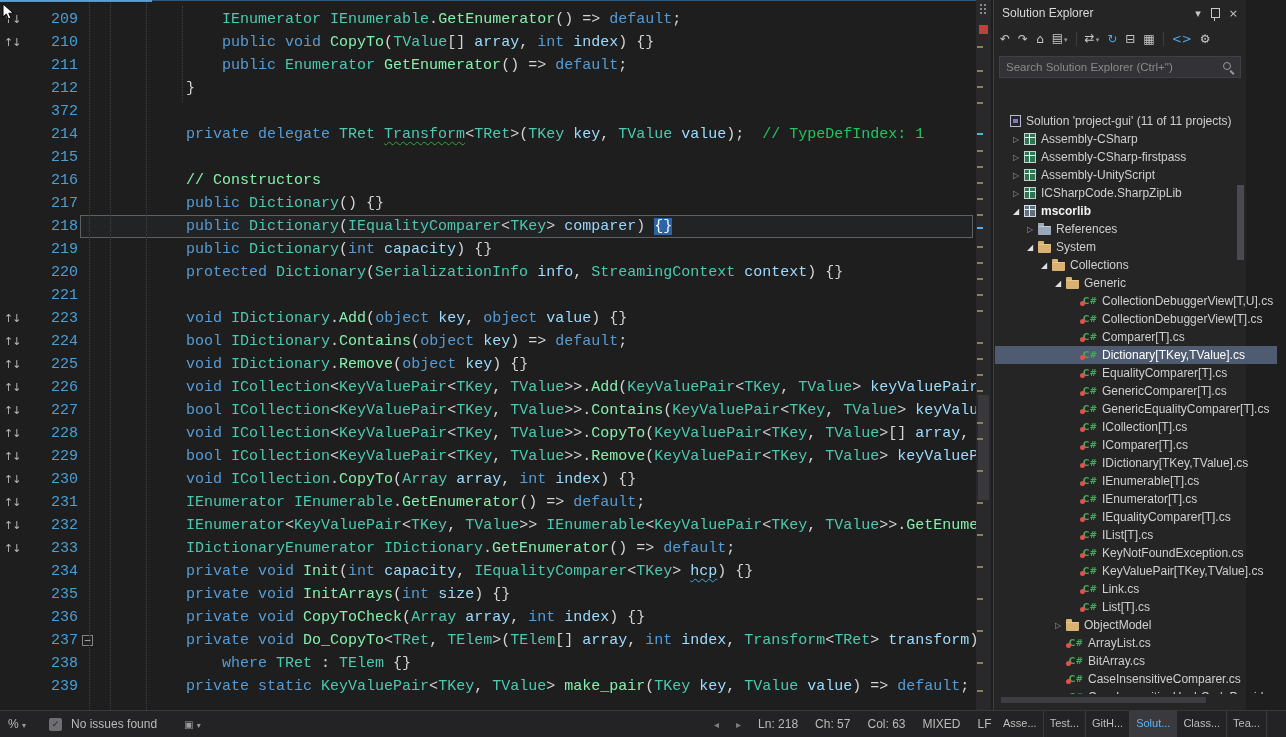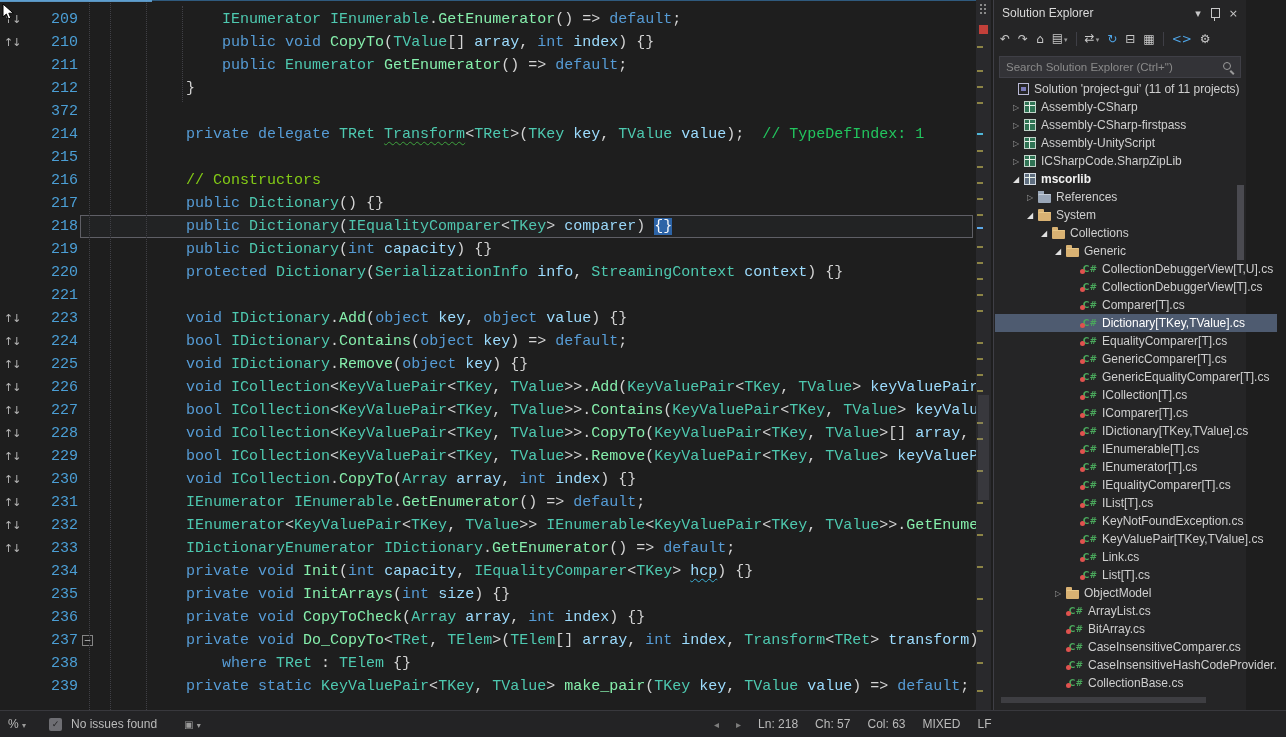--- a/index.html
+++ b/index.html
@@ -19,21 +19,21 @@
   .code-text{padding-left:36px;flex:none;}
   .code-row.current::after{content:"";position:absolute;left:80px;right:3px;top:0;bottom:0;
          border:1px solid #5f5f66;background:rgba(120,130,150,0.05);pointer-events:none;}
   .fold{position:absolute;left:82px;top:6px;width:11px;height:11px;box-sizing:border-box;
         border:1px solid #848484;background:#1e1e1e;color:#c8c8c8;text-align:center;
         font:9px/9px "DejaVu Sans",sans-serif;}
   .iguide{position:absolute;width:0;border-left:1px dotted #404046;top:0;bottom:0;pointer-events:none;}
   .iguide.partial{bottom:auto;}
   
   .tk-k{color:#569cd6;} .tk-t{color:#4ec9b0;} .tk-p{color:#9cdcfe;} .tk-d{color:#d4d4d4;}
-  .tk-m{color:#86efac;} .tk-c{color:#84cc16;} .tk-cd{color:#22c55e;}
+  .tk-m{color:#86efac;} .tk-c{color:#86efac;} .tk-cd{color:#22c55e;}
   .tk-tg{color:#4ec9b0;text-decoration:underline wavy #3fa33f 1px;text-underline-offset:3px;}
   .tk-pw{color:#9cdcfe;text-decoration:underline wavy #3bafd4 1px;text-underline-offset:3px;}
   .tk-sel{color:#ffffff;background:#2a62a8;}
 
   
   #ed-scroll{position:absolute;left:976px;top:0;width:15px;height:710px;background:#29292c;}
   .grip{position:absolute;top:3px;left:3px;width:9px;height:11px;
         background:radial-gradient(#8a8a8a 1px, transparent 1.3px);background-size:4px 4px;}
   .err-mark{position:absolute;top:25px;left:3px;width:9px;height:9px;background:#c2403a;}
   .smark{position:absolute;left:1px;width:6px;height:2px;background:#8c8445;}
@@ -203,21 +203,21 @@
         <span class="tico2">▦</span>
         <div class="tsep"></div>
         <span class="tico2" style="color: rgb(79, 166, 232);">&lt;&gt;</span>
         <span class="tico2">⚙</span>
       </div>
     <div class="p-search">
       <span class="ph">Search Solution Explorer (Ctrl+")</span>
       <span class="mag"></span>
     </div>
     <div id="tree">
-        <div class="trow" style="padding-left: 12px;">
+        <div class="trow" style="padding-left: 4px; margin-top: 32px;">
           <span class="tarrow"></span>
           <span class="ic ic-solution"></span>
           <span class="tlabel">Solution 'project-gui' (11 of 11 projects)</span>
         </div>
         <div class="trow" style="padding-left: 18px;">
           <span class="tarrow">▷</span>
           <span class="ic ic-project"></span>
           <span class="tlabel">Assembly-CSharp</span>
         </div>
         <div class="trow" style="padding-left: 18px;">
@@ -398,19 +398,27 @@
     </div>
     <div class="sb-right">
       <span class="nav-arrow">◂</span>
       <span class="nav-arrow">▸</span>
       <span>Ln: 218</span>
       <span>Ch: 57</span>
       <span>Col: 63</span>
       <span>MIXED</span>
       <span>LF</span>
     </div>
+    <div id="panel-tabs">
+        <span class="ptab">Asse...</span>
+        <span class="ptab">Test...</span>
+        <span class="ptab">GitH...</span>
+        <span class="ptab active">Solut...</span>
+        <span class="ptab">Class...</span>
+        <span class="ptab">Tea...</span>
+      </div>
   </div>
 
   <svg id="cursor-svg" width="16" height="19">
     <polygon points="1,1 1,14 4.4,11 6.4,16 8.8,15 6.8,10.2 11.4,10.2" fill="#ffffff" stroke="#000000" stroke-width="1"></polygon>
   </svg>
 
 </div>
 
 </body></html>

